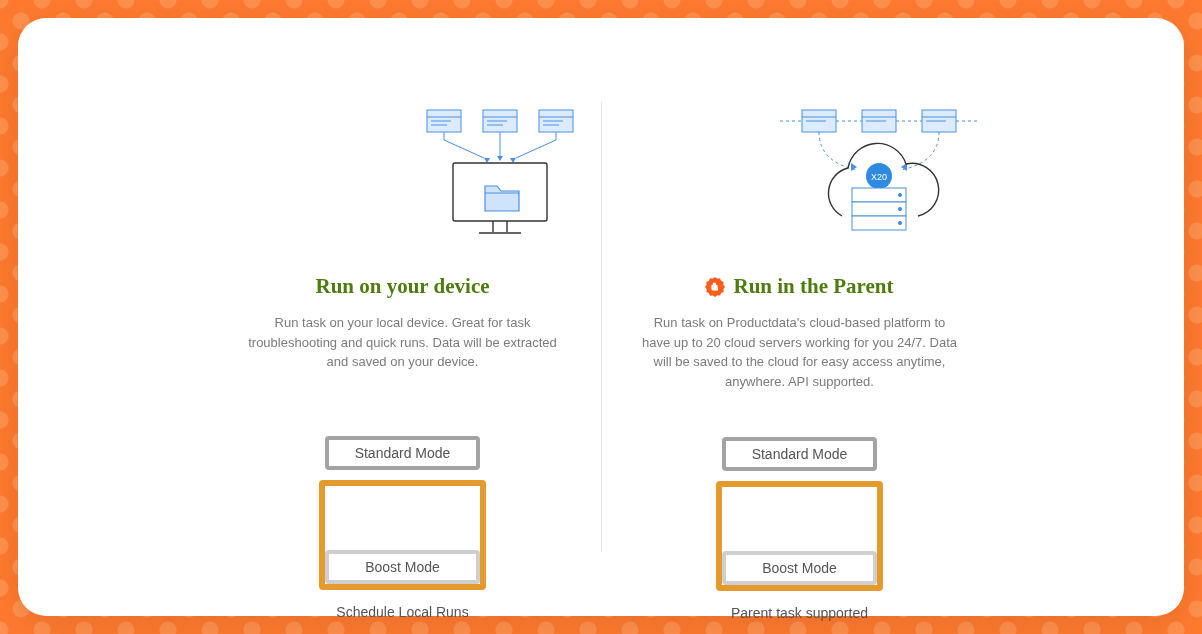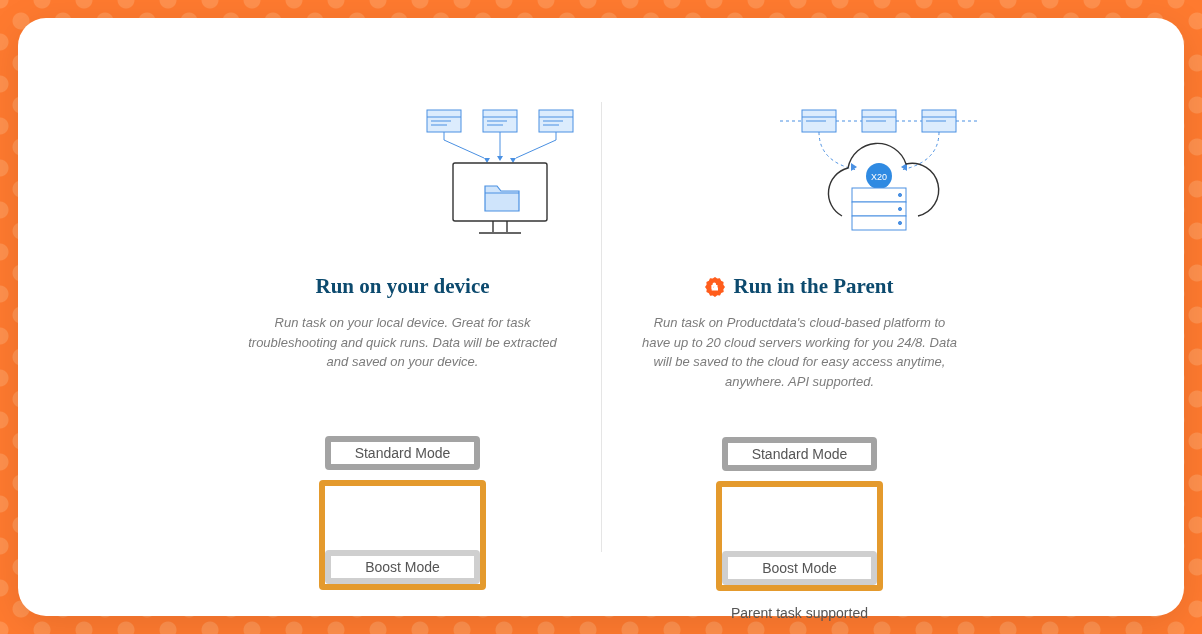--- a/index.html
+++ b/index.html
@@ -40,35 +40,34 @@
     width:1px;background:#e5e5e5;
     align-self:stretch;
     margin-top:-6px;
     height:450px;
   }
   .illus{height:130px;display:flex;align-items:flex-end;justify-content:flex-end;}
   h2{
     font-family:Georgia,"Times New Roman",serif;
     font-weight:600;
     font-size:21px;
-    color:#0c4a6e;
+    color:#4d7c0f;
     margin:36px 0 14px;
     display:flex;align-items:center;justify-content:center;gap:8px;
   }
   .desc{
     font-size:13px;
     color:#7c7c7c;
     line-height:1.5;
     margin:6px auto;
     max-width:320px;
-    font-style:italic;
   }
   .mode-btn{
     width:155px;height:34px;
-    border:6px solid #a3a3a3;border-radius:4px;
+    border:4px solid #a3a3a3;border-radius:4px;
     background:#fff;color:#555;
     font-size:14px;
     cursor:pointer;
     display:flex;align-items:center;justify-content:center;
     margin:0 auto;
   }
   .mode-btn:first-of-type{margin-top:64px;}
   .boost-wrap{
     border:6px solid #e49a2d;
     border-radius:4px;
@@ -141,20 +140,21 @@
         </svg>
       </div>
 
       <h2>Run on your device</h2>
       <p class="desc">Run task on your local device. Great for task troubleshooting and quick runs. Data will be extracted and saved on your device.</p>
 
       <button class="mode-btn">Standard Mode</button>
       <span class="boost-wrap">
         <button class="mode-btn">Boost Mode</button>
       </span>
+      <div class="link">Schedule Local Runs</div>
     </div>
 
     <div class="divider"></div>
 
     <div class="col">
       <div class="illus">
         <svg width="200" height="130" viewBox="0 0 200 130">
 
           <g stroke="#4a90e2" stroke-width="1">
             <rect x="22" y="2" width="34" height="22" fill="#dcecfd"></rect>
@@ -199,21 +199,21 @@
         <span class="badge">
           <svg width="20" height="20" viewBox="0 0 20 20">
             <path d="M10 0l2.2 1.6 2.7-.3 1.2 2.5 2.5 1.2-.3 2.7L20 10l-1.6 2.2.3 2.7-2.5 1.2-1.2 2.5-2.7-.3L10 20l-2.2-1.6-2.7.3-1.2-2.5L1.4 15l.3-2.7L0 10l1.6-2.2L1.4 5l2.5-1.2L5 1.3l2.7.3z" fill="#ff5d1c"></path>
             <path d="M7.5 8.3a1.8 1.8 0 013.6 0v.7h1.4v4.5H6.4V9h1.1zm1.8 2.1a.9.9 0 100 1.8.9.9 0 000-1.8z" fill="#fff" transform="translate(0,-1)"></path>
             <path d="M6.8 9.2c.4-.5 1.4-1.7 2.9-1.7 1.7 0 2.6 1.4 2.9 1.8" stroke="#fff" stroke-width="0" fill="none"></path>
             <path d="M7 12.5c1.2-1 2-3 3-4.3.4.9.8 1.5 1.4 2.2h1.6v3.1H6.6z" fill="#fff"></path>
           </svg>
         </span>
         <span>Run in the Parent</span>
       </h2>
-      <p class="desc">Run task on Productdata's cloud-based platform to have up to 20 cloud servers working for you 24/8. Data will be saved to the cloud for easy access anytime, anywhere. API supported.</p>
+      <p class="desc">Run task on Productdata's cloud-based platform to have up to 20 cloud servers working for you 24/7. Data will be saved to the cloud for easy access anytime, anywhere. API supported.</p>
 
       <button class="mode-btn" style="margin-top:46px">Standard Mode</button>
       <span class="boost-wrap">
         <button class="mode-btn">Boost Mode</button>
       </span>
       <div class="link">Parent task supported</div>
     </div>
 
   </div>
 </div>

